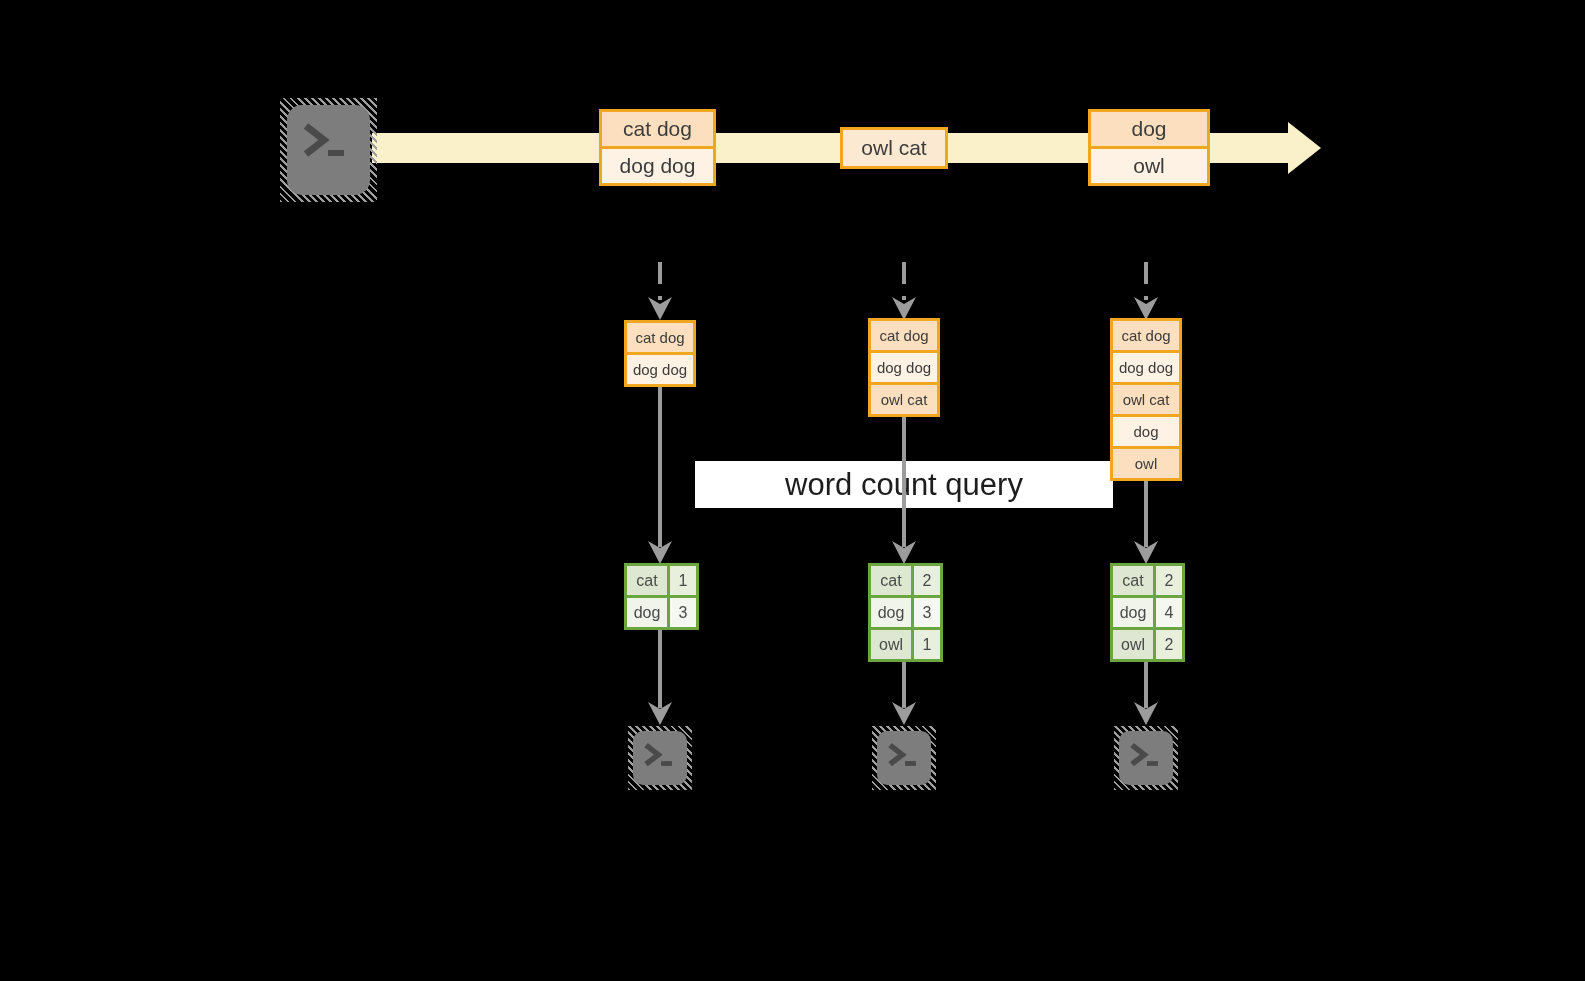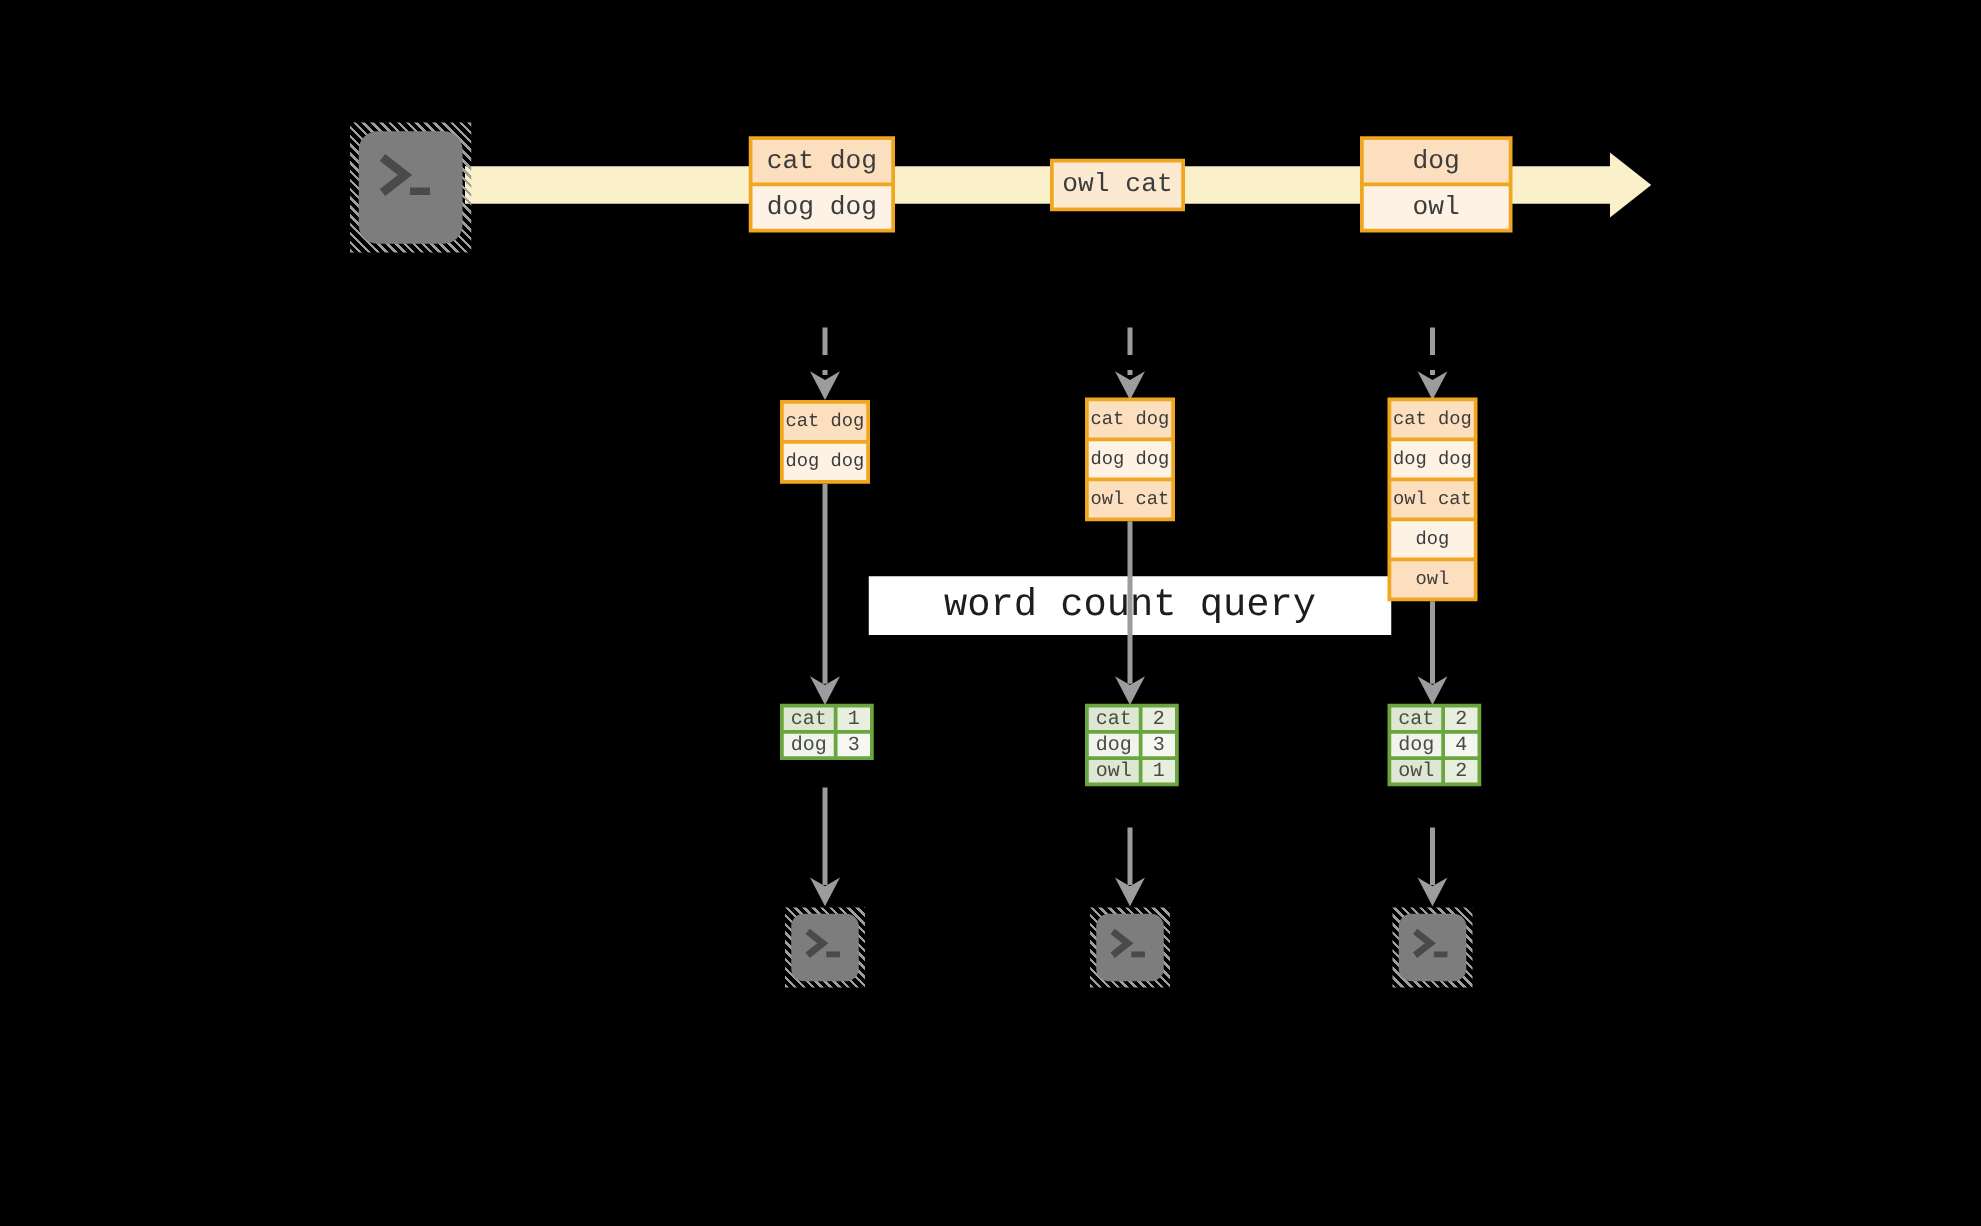--- a/index.html
+++ b/index.html
@@ -13,21 +13,21 @@
     --g-odd-l:#DDE7D1;
     --g-odd-v:#E8EFDD;
     --g-even-l:#F0F4EA;
     --g-even-v:#F5F8F1;
     --gray:#9C9C9C;
     --termgray:#7D7D7D;
     --textdark:#3C3C3C;
   }
   html,body{margin:0;padding:0;background:#000;}
   .canvas{position:relative;width:1585px;height:981px;background:var(--bg);
-          font-family:Liberation Mono, monospace;overflow:hidden;}
+          font-family:Liberation Sans, sans-serif;overflow:hidden;}
 
   
   .band{position:absolute;left:372px;top:133px;width:918px;height:30px;background:var(--band);z-index:1;}
   .band-tip{position:absolute;left:1288px;top:122px;width:0;height:0;z-index:1;
             border-top:26px solid transparent;border-bottom:26px solid transparent;
             border-left:33px solid var(--band);}
 
   
   .terminal{position:absolute;z-index:4;
             background:repeating-linear-gradient(45deg,#9f9f9f 0 2px,transparent 2px 5px);}
@@ -58,21 +58,21 @@
 
   
   .arrows{position:absolute;left:0;top:0;z-index:3;}
   .arrows line{stroke:var(--gray);stroke-width:4;}
   .arrows line.dash{stroke-dasharray:22 12;}
   .arrows polygon{fill:var(--gray);}
 
   
   .gtable{position:absolute;display:grid;grid-template-columns:40px 26px;gap:3px;padding:3px;
           background:var(--green);z-index:4;box-sizing:border-box;}
-  .gcell{height:18px;display:flex;align-items:center;justify-content:center;
+  .gcell{height:29px;display:flex;align-items:center;justify-content:center;
          font-size:16px;color:#4A4A4A;}
   .o-l{background:var(--g-odd-l);} .o-v{background:var(--g-odd-v);}
   .e-l{background:var(--g-even-l);} .e-v{background:var(--g-even-v);}
 </style>
 </head>
 <body>
 
 <div class="canvas">
 
   <div class="band"></div>

